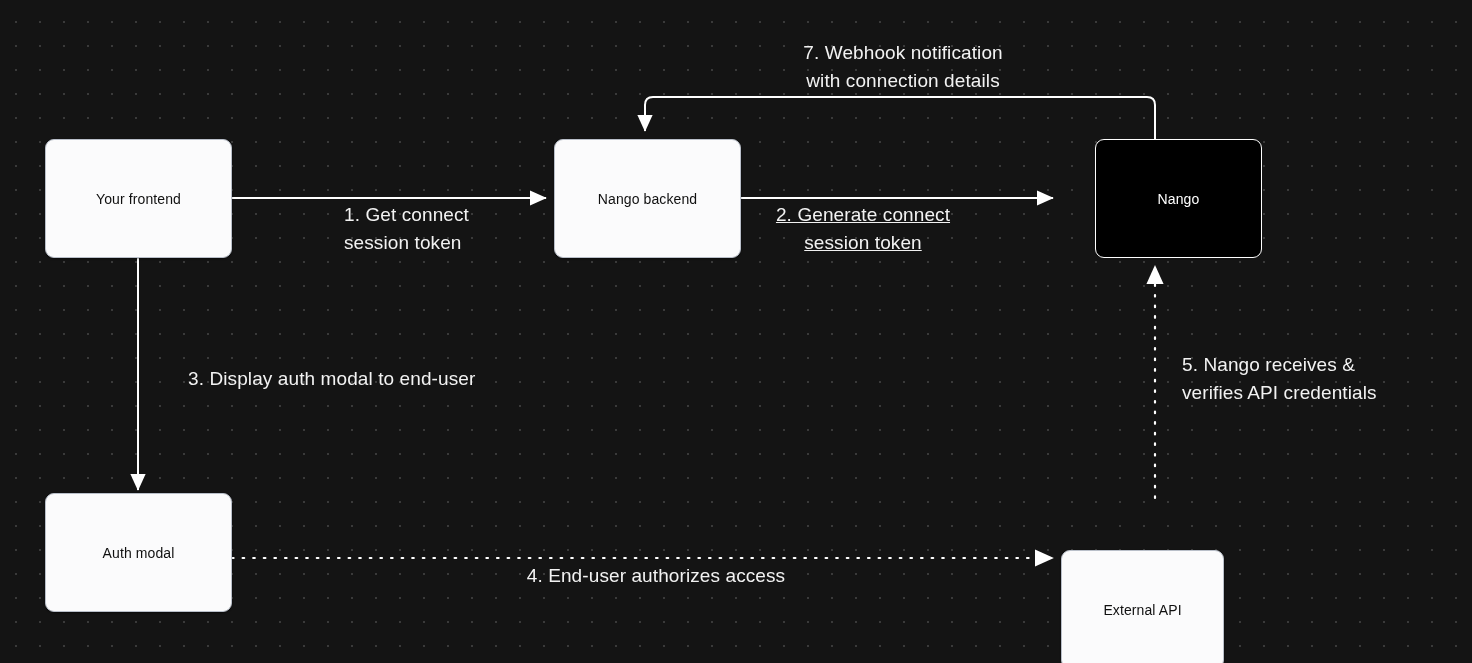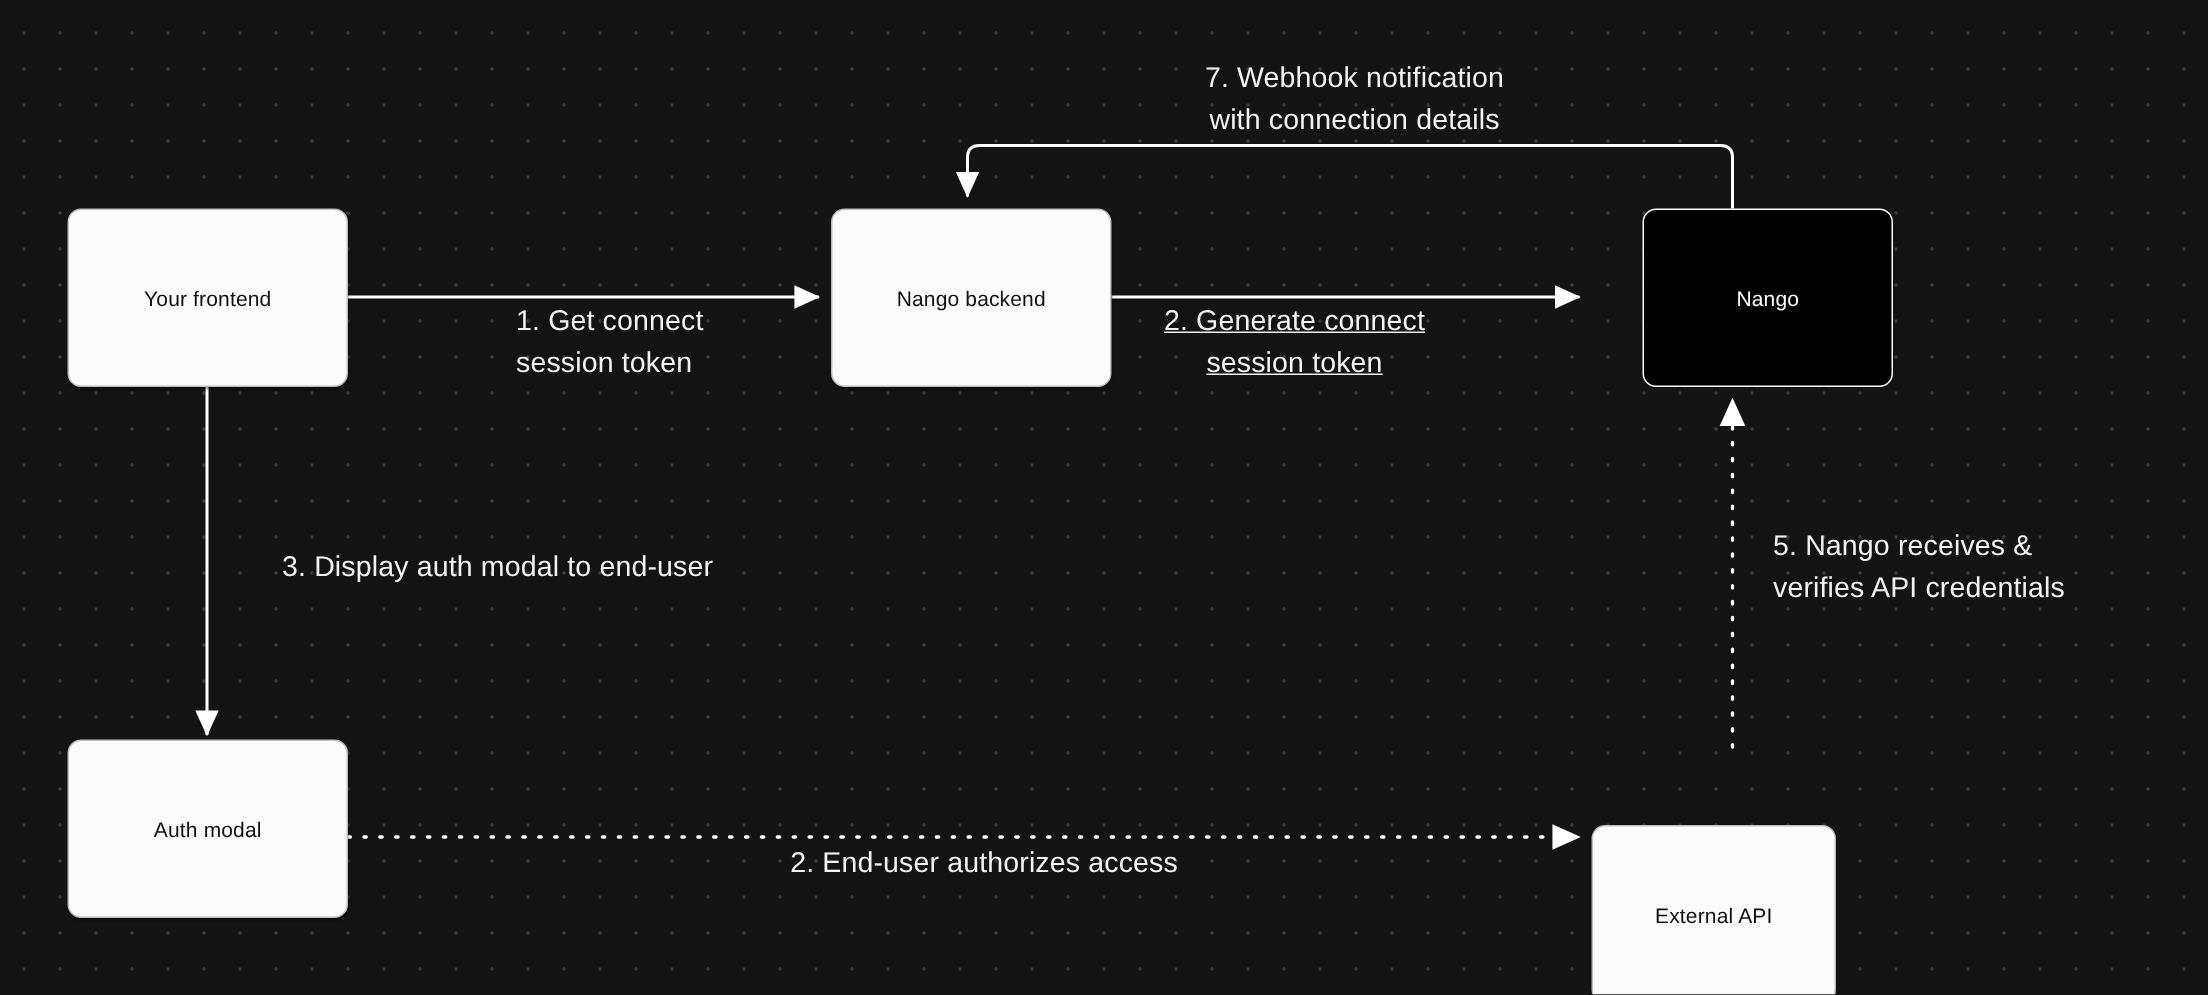--- a/index.html
+++ b/index.html
@@ -117,21 +117,21 @@
   </div>
 
   <div class="edge-label lbl-left" style="left:344px; top:201px; width:230px;">1. Get connect
 session token</div>
 
   <div class="edge-label lbl-center" style="left:752px; top:201px; width:222px;text-decoration:underline;">2. Generate connect
 session token</div>
 
   <div class="edge-label lbl-left" style="left:162px; top:365px; width:400px;margin-left:26px;">3. Display auth modal to end-user</div>
 
-  <div class="edge-label lbl-center" style="left:486px; top:562px; width:340px;">2. End-user authorizes access</div>
+  <div class="edge-label lbl-center" style="left:486px; top:562px; width:340px;">4. End-user authorizes access</div>
 
   <div class="edge-label lbl-left" style="left:1182px; top:351px; width:260px;">5. Nango receives &amp;
 verifies API credentials</div>
 
   <div class="edge-label lbl-center" style="left:778px; top:39px; width:250px;">7. Webhook notification
 with connection details</div>
 
 </div>
 
 </body></html>

